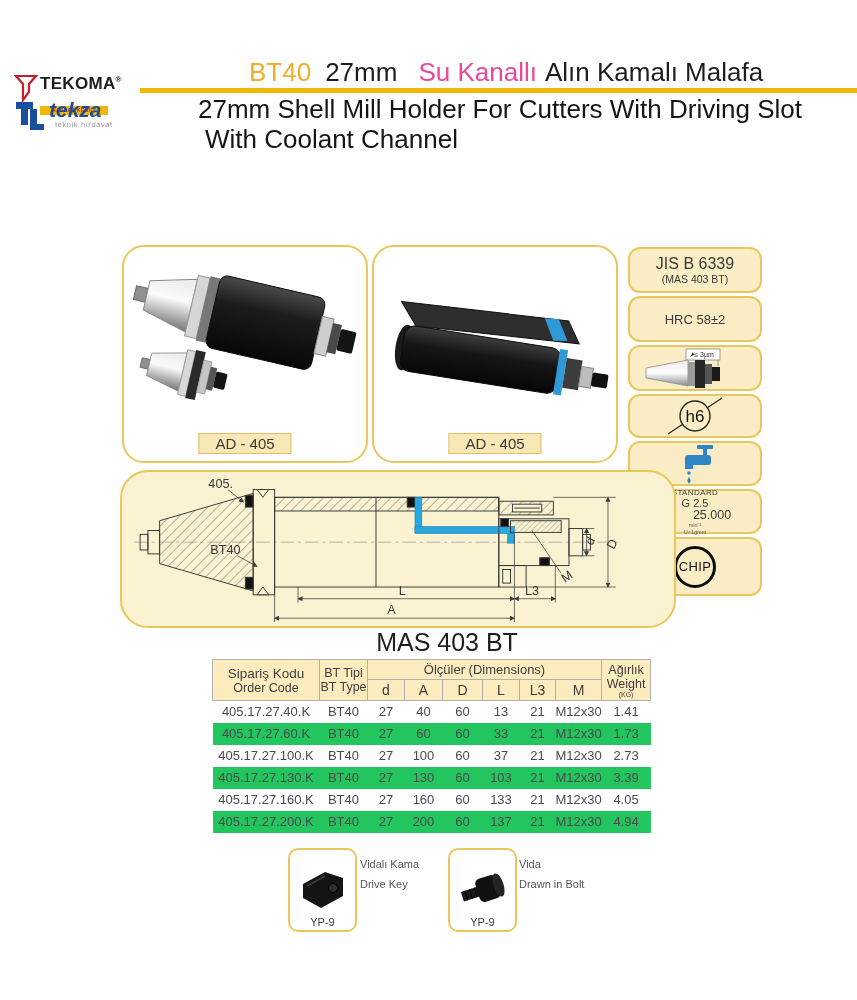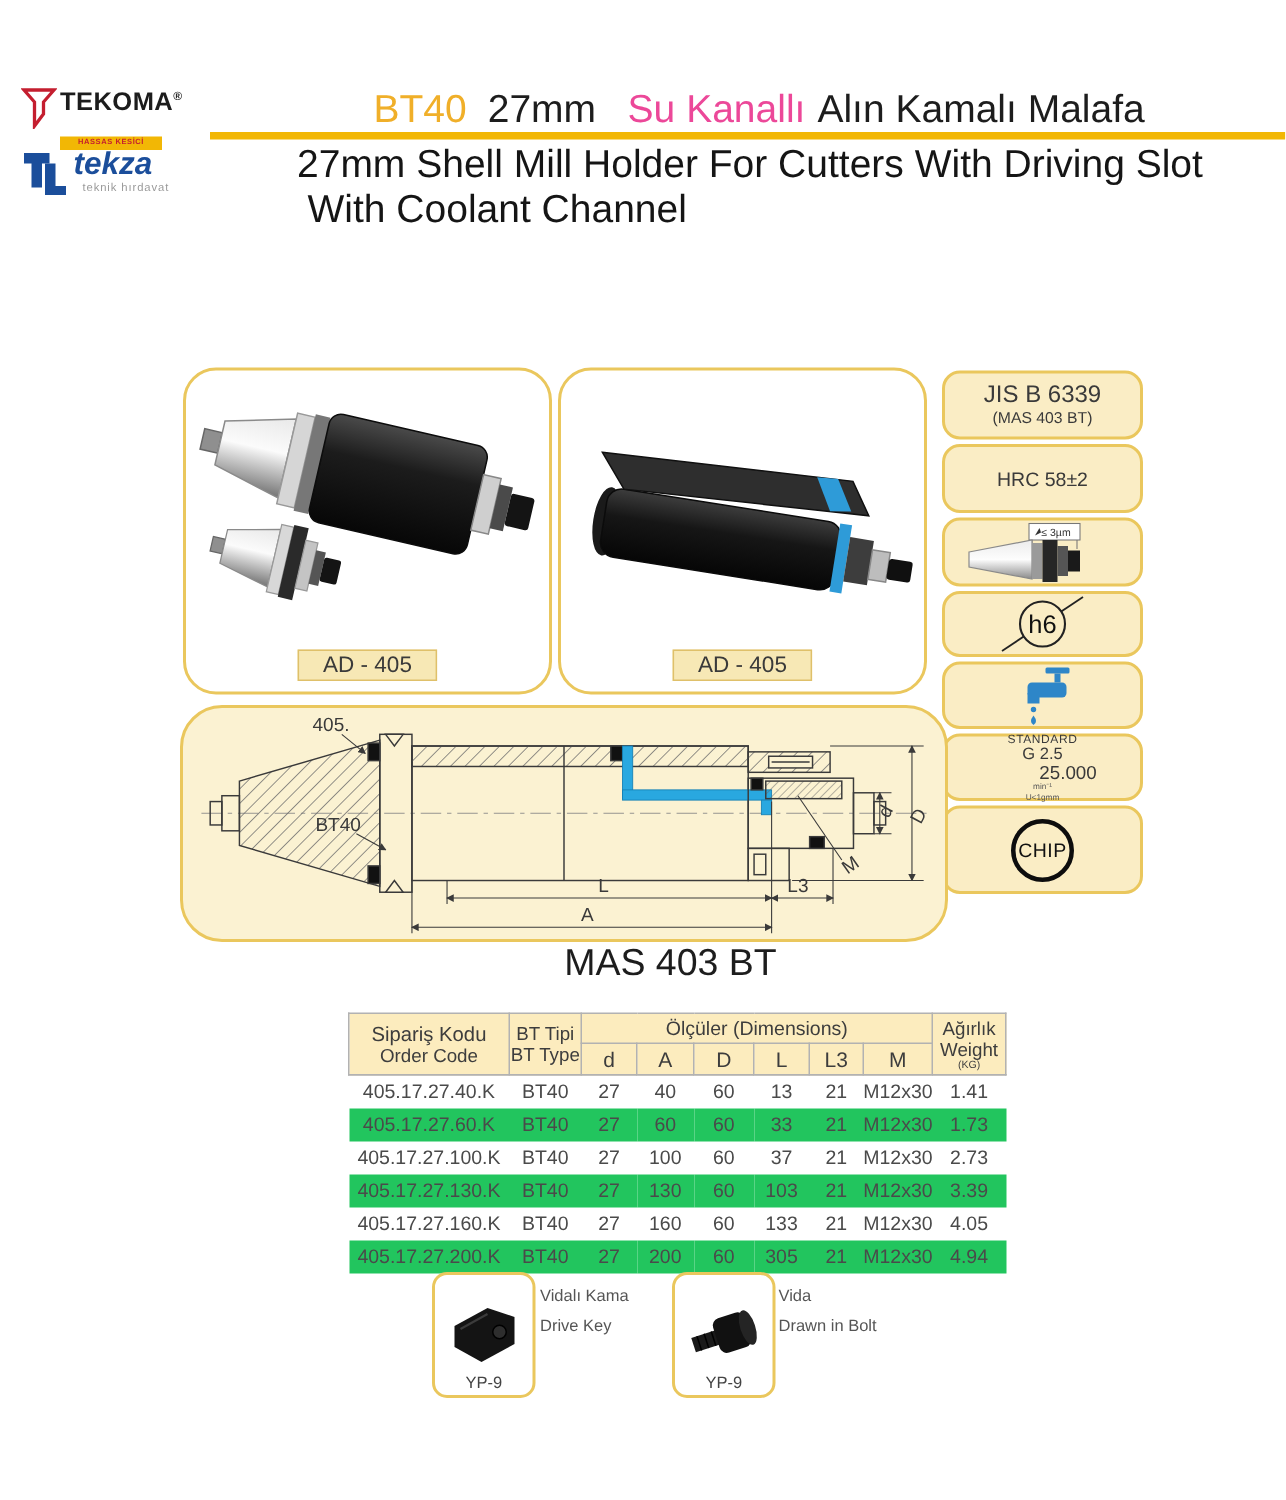--- a/index.html
+++ b/index.html
@@ -1,20 +1,20 @@
 <!DOCTYPE html>
 <html><head>
 <meta charset="utf-8">
 <style>
   * { margin:0; padding:0; box-sizing:border-box; }
   body { background:#fff; font-family:"Liberation Sans", sans-serif; }
   .page { position:relative; width:857px; height:1000px; background:#ffffff; overflow:hidden; }
 
   
-  .tekoma-logo { position:absolute; left:14px; top:58px; width:120px; }
+  .tekoma-logo { position:absolute; left:14px; top:74px; width:120px; }
   .tekoma-top { display:flex; align-items:flex-start; }
   .tekoma-name { font-size:17px; font-weight:bold; color:#1c1c1c; letter-spacing:.3px; margin-left:2px; }
   .tekoma-reg { font-size:8px; vertical-align:super; }
   .tekoma-banner { margin-left:26px; width:68px; height:9px; background:#F2B705; color:#C41E2F;
     font-size:5px; font-weight:bold; text-align:center; line-height:9px; letter-spacing:.4px; overflow:hidden; }
   .tekza-logo { position:absolute; left:16px; top:100px; display:flex; align-items:flex-start; }
   .tekza-text-col { margin-left:3px; }
   .tekza-name { font-size:21px; font-weight:bold; font-style:italic; color:#1B4E9B; line-height:20px; }
   .tekza-tagline { font-size:7.5px; color:#9a9a9a; letter-spacing:.6px; margin-left:6px; }
 
@@ -47,28 +47,28 @@
   .spec-small { font-size:10.5px; line-height:12px; }
   .spec-hrc { font-size:13px; }
   .s6-1 { font-size:8px; line-height:9px; letter-spacing:.4px; }
   .s6-2 { font-size:11px; line-height:12px; }
   .s6-3 { font-size:12.5px; line-height:13px;margin-left:34px; }
   .s6-4, .s6-5 { font-size:5.5px; line-height:6.5px; color:#555; }
   .chip-circle { width:42px; height:42px; border:3px solid #0d0d0d; border-radius:50%;
     display:flex; align-items:center; justify-content:center; font-size:13px; color:#111; letter-spacing:.3px; }
 
   
-  .drawing-card { position:absolute; left:120px; top:470px; width:512px; height:158px;
+  .drawing-card { position:absolute; left:120px; top:470px; width:556px; height:158px;
     background:#FBF2D2; border:2px solid #EAC75D; border-radius:28px; overflow:hidden; }
 
   
   .table-title { position:absolute; left:228px; top:628px; width:438px; text-align:center;
     font-size:25px; color:#1d1d1d; }
-  .dim-table { position:absolute; left:232px; top:659px; width:438px; border-collapse:collapse;
-    font-size:13px; color:#4a4a4a; table-layout:fixed;margin-top:16px; }
+  .dim-table { position:absolute; left:212px; top:659px; width:438px; border-collapse:collapse;
+    font-size:13px; color:#4a4a4a; table-layout:fixed; }
   .dim-table thead th { background:#FCECBE; border:1px solid #b2b2b2; font-weight:normal; color:#3d3d3d; padding:0; }
   .th-two { font-size:13.5px; line-height:15px; }
   .th-sub { font-size:12.5px; }
   .th-unit { font-size:7px; line-height:7px; }
   .dim-table thead tr:first-child th { height:20px; }
   .dim-table thead tr:last-child th { height:21px; font-size:14px; }
   .dim-table td { text-align:center; height:22px; border:none; padding:0; }
   .dim-table tr.alt { background:#22c55e; }
 
   
@@ -408,21 +408,21 @@
           <td>21</td>
           <td>M12x30</td>
           <td>4.05</td>
         </tr>
         <tr class="alt">
           <td>405.17.27.200.K</td>
           <td>BT40</td>
           <td>27</td>
           <td>200</td>
           <td>60</td>
-          <td>305</td>
+          <td>137</td>
           <td>21</td>
           <td>M12x30</td>
           <td>4.94</td>
         </tr>
       </tbody>
   </table>
 
   <div class="acc-card acc1">
     <svg width="52" height="48" viewBox="0 0 52 48">
       <path d="M6,18 L28,6 L46,12 L46,30 L24,42 L6,32 Z" fill="#141414"></path>

